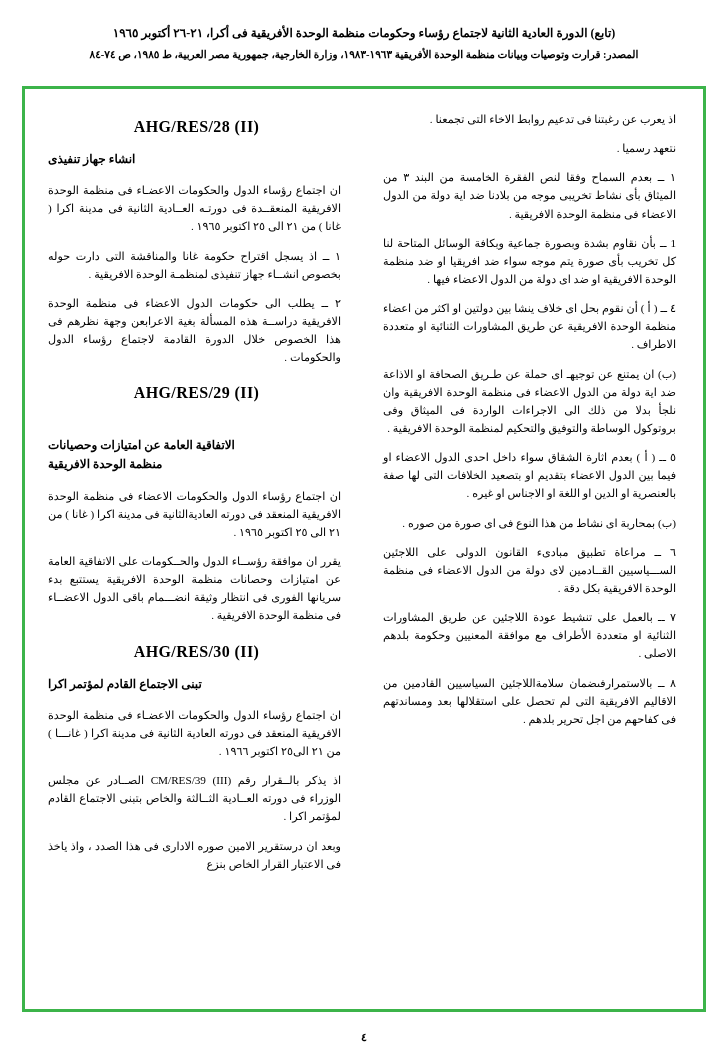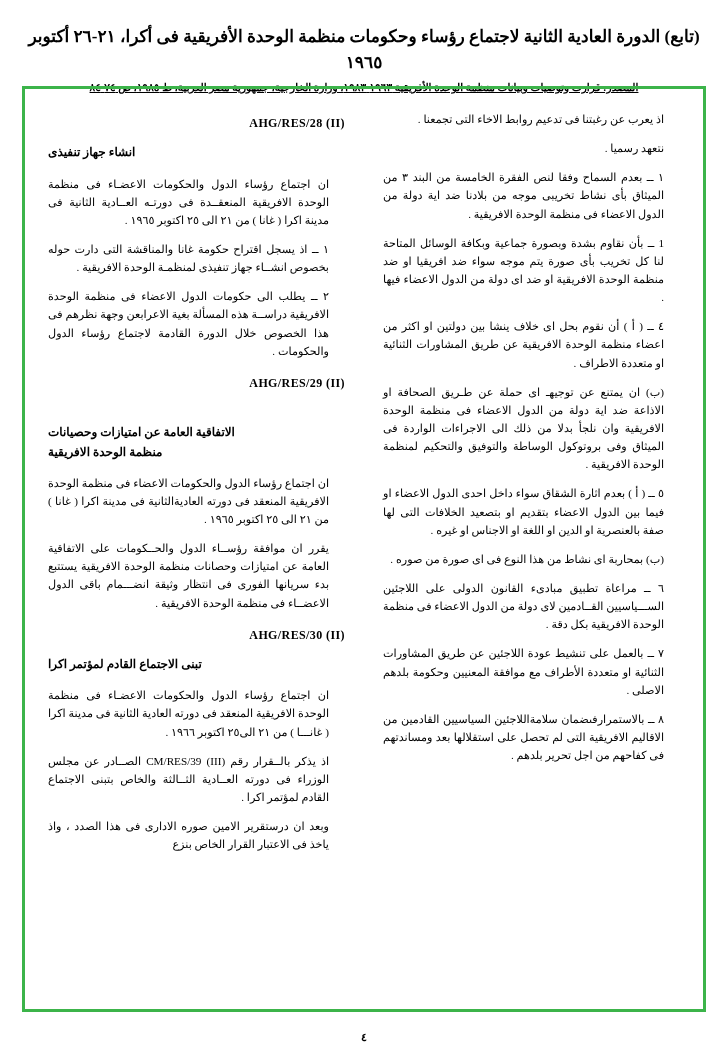--- a/index.html
+++ b/index.html
@@ -20,31 +20,30 @@
     height: 1060px;
     position: relative;
     box-sizing: border-box;
     padding: 18px 20px 10px 20px;
   }
   .doc-header {
     text-align: center;
     margin: 6px 0 2px 0;
   }
   .doc-title {
-    font-size: 17px;
+    font-size: 12px;
     font-weight: bold;
     line-height: 1.5;
     letter-spacing: 0px;
   }
   .doc-source {
     font-size: 10.5px;
     font-weight: bold;
     margin-top: 6px;
     line-height: 1.4;
-    text-decoration: underline;
   }
   .frame {
     position: absolute;
     top: 86px;
     right: 22px;
     left: 22px;
     bottom: 48px;
     border: 3px solid #3cb44a;
     box-sizing: border-box;
   }
@@ -66,36 +65,36 @@
     line-height: 1.62;
     text-align: justify;
     text-justify: inter-word;
   }
   .col.right { padding-left: 6px; }
   .col.left  { padding-right: 6px; }
 
   .res-code {
     font-family: "Liberation Serif", serif;
     direction: ltr;
-    text-align: right;
+    text-align: center;
     font-weight: bold;
-    font-size: 12px;
+    font-size: 16px;
     margin: 14px 0 10px 0;
     letter-spacing: 0.4px;
   }
   .res-code.first { margin-top: 4px; }
   .res-title {
     font-weight: bold;
     font-size: 12px;
     text-align: left;
     margin: 10px 0 12px 0;
     line-height: 1.6;
   }
   .para {
-    margin: 0 16px 11px 0;
+    margin: 0 4px 11px 0;
     text-indent: 0;
   }
   .page-number {
     position: absolute;
     bottom: 16px;
     left: 0;
     right: 0;
     text-align: center;
     font-size: 11px;
     font-weight: bold;

